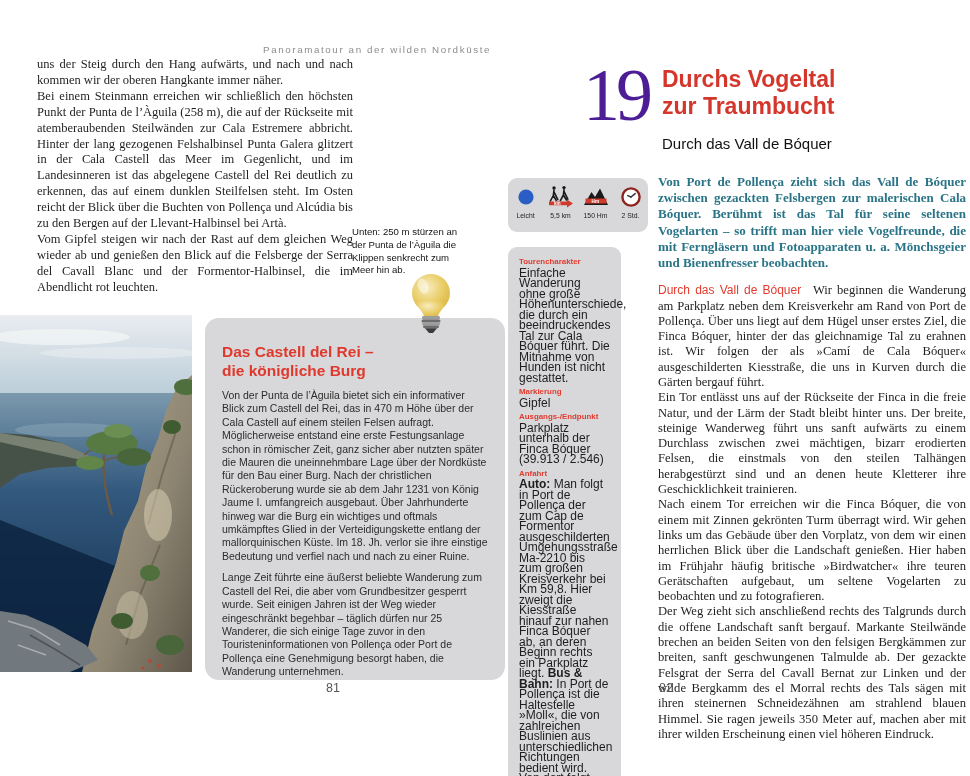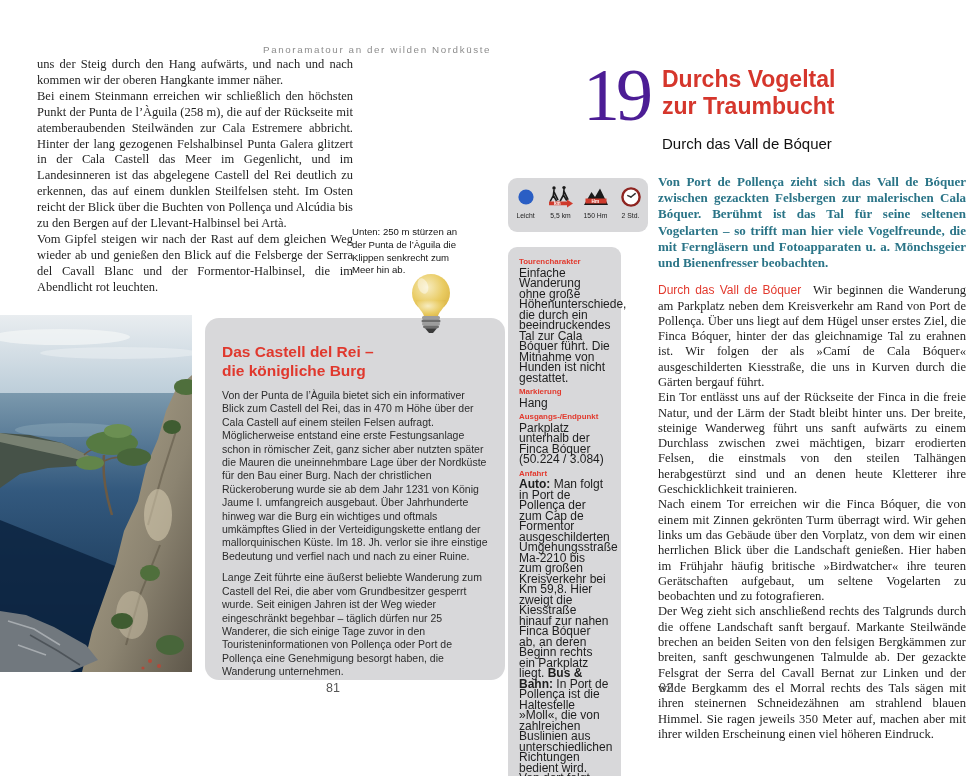--- a/index.html
+++ b/index.html
@@ -239,24 +239,24 @@
       </div>
       <div class="label">2 Std.</div>
     </div>
   </div>
 
   <div class="info-box">
     <h4>Tourencharakter</h4>
     <p>Einfache Wanderung ohne große Höhenunterschiede, die durch ein beeindruckendes Tal zur Cala Bóquer führt. Die Mitnahme von Hunden ist nicht gestattet.</p>
 
     <h4>Markierung</h4>
-    <p>Hang</p>
+    <p>Gipfel</p>
 
     <h4>Ausgangs-/Endpunkt</h4>
-    <p>Parkplatz unterhalb der Finca Bóquer (50.224 / 3.084)</p>
+    <p>Parkplatz unterhalb der Finca Bóquer (39.913 / 2.546)</p>
 
     <h4>Anfahrt</h4>
     <p><b>Auto:</b>
       <span>Man folgt in Port de Pollença der zum Cap de Formentor ausgeschilderten Umgehungsstraße Ma-2210 bis zum großen Kreisverkehr bei Km 59,8. Hier zweigt die Kiesstraße hinauf zur nahen Finca Bóquer ab, an deren Beginn rechts ein Parkplatz liegt.</span>
       <b>Bus &amp; Bahn:</b>
       <span>In Port de Pollença ist die Haltestelle »Moll«, die von zahlreichen Buslinien aus unterschiedlichen Richtungen bedient wird. Von dort folgt man der Strandpromenade an der Bucht entlang nach Norden und biegt nach 600 m vor einer gemauerten Mole links in ein gepflastertes Sträßchen, das nach 100 m geradewegs in die Avinguda de Bòcchoris übergeht. Über sie erreichen wir in ca. 15 Min. den großen Kreisverkehr an der Umgehungsstraße, an dem die Wanderung beginnt.</span></p>
 
     <h4>Karte</h4>
     <p>Kompass-Wanderkarte 1:75 000 Nr. 140 »Mallorca«</p>
 

